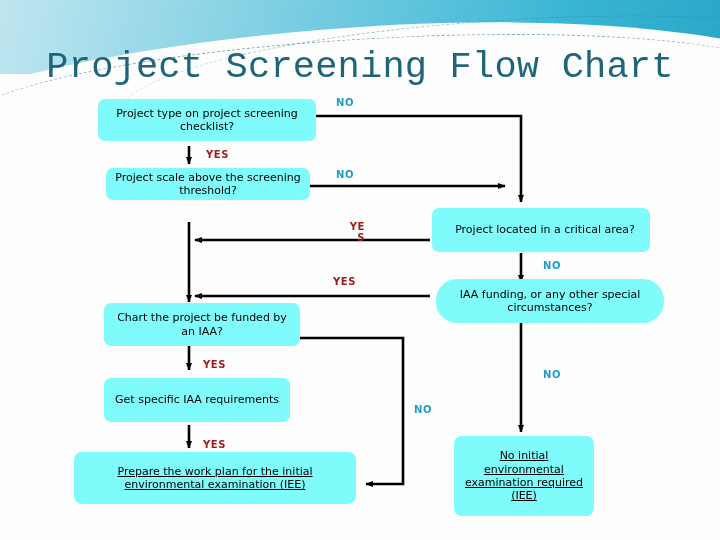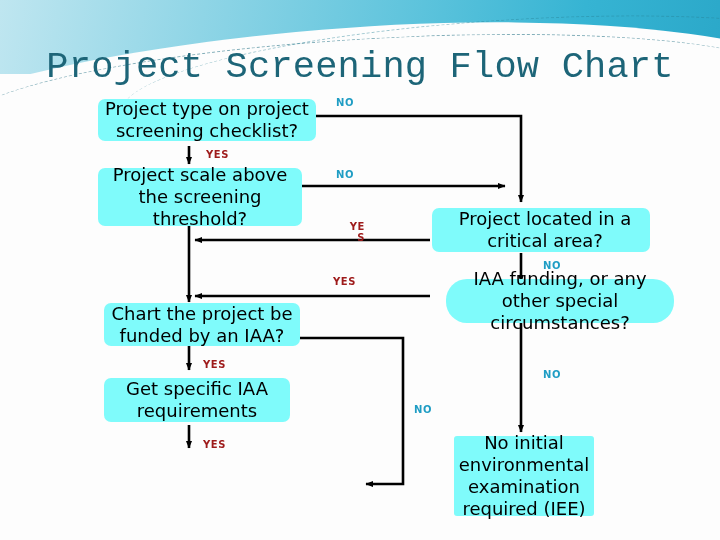--- a/index.html
+++ b/index.html
@@ -64,27 +64,27 @@
     white-space:nowrap;
   }
 
   
   .box{
     position:absolute;
     background:#7ffbfb;
     color:#000000;
     display:flex;align-items:center;justify-content:center;
     text-align:center;
-    font-size:18px;
+    font-size:11px;
     line-height:1.22;
     padding:2px 6px;
     box-sizing:border-box;
   }
   .rounded{border-radius:7px;}
-  .square{border-radius:3px;}
+  .square{border-radius:8px;text-decoration:underline;}
 
   
   .lbl{
     position:absolute;
     font-size:10px;
     font-weight:bold;
     letter-spacing:.6px;
     white-space:pre-line;
     line-height:1.05;
   }
@@ -137,40 +137,43 @@
       <path d="M189,425 L189,448" marker-end="url(#ah)"></path>
 
       <path d="M300,338 L403,338 L403,484 L366,484" marker-end="url(#ah)"></path>
     </g>
   </svg>
 
   <div class="box rounded" style="left:98px;top:99px;width:218px;height:42px;">
     <span>Project type on project screening checklist?</span>
   </div>
 
-  <div class="box rounded" style="left:98px;top:168px;width:204px;height:58px;">
+  <div class="box rounded" style="left:106px;top:168px;width:204px;height:32px;">
     <span>Project scale above the screening threshold?</span>
   </div>
 
   <div class="box rounded" style="left:432px;top:208px;width:218px;height:44px;padding-left:14px;">
     <span>Project located in a critical area?</span>
   </div>
 
-  <div class="box rounded" style="left:446px;top:279px;width:228px;height:44px;border-radius:21px;">
+  <div class="box rounded" style="left:436px;top:279px;width:228px;height:44px;border-radius:21px;">
     <span>IAA funding, or any other special circumstances?</span>
   </div>
 
   <div class="box rounded" style="left:104px;top:303px;width:196px;height:43px;">
     <span>Chart the project be funded by an IAA?</span>
   </div>
 
   <div class="box rounded" style="left:104px;top:378px;width:186px;height:44px;">
     <span>Get specific IAA requirements</span>
   </div>
 
+  <div class="box square" style="left:74px;top:452px;width:282px;height:52px;">
+    <span>Prepare the work plan for the initial environmental examination (IEE)</span>
+  </div>
 
   <div class="box square" style="left:454px;top:436px;width:140px;height:80px;">
     <span>No initial environmental examination required (IEE)</span>
   </div>
 
   <div class="lbl lbl-no" style="left:336px;top:98px;">NO</div>
 
   <div class="lbl lbl-yes" style="left:206px;top:150px;">YES</div>
 
   <div class="lbl lbl-no" style="left:336px;top:170px;">NO</div>

